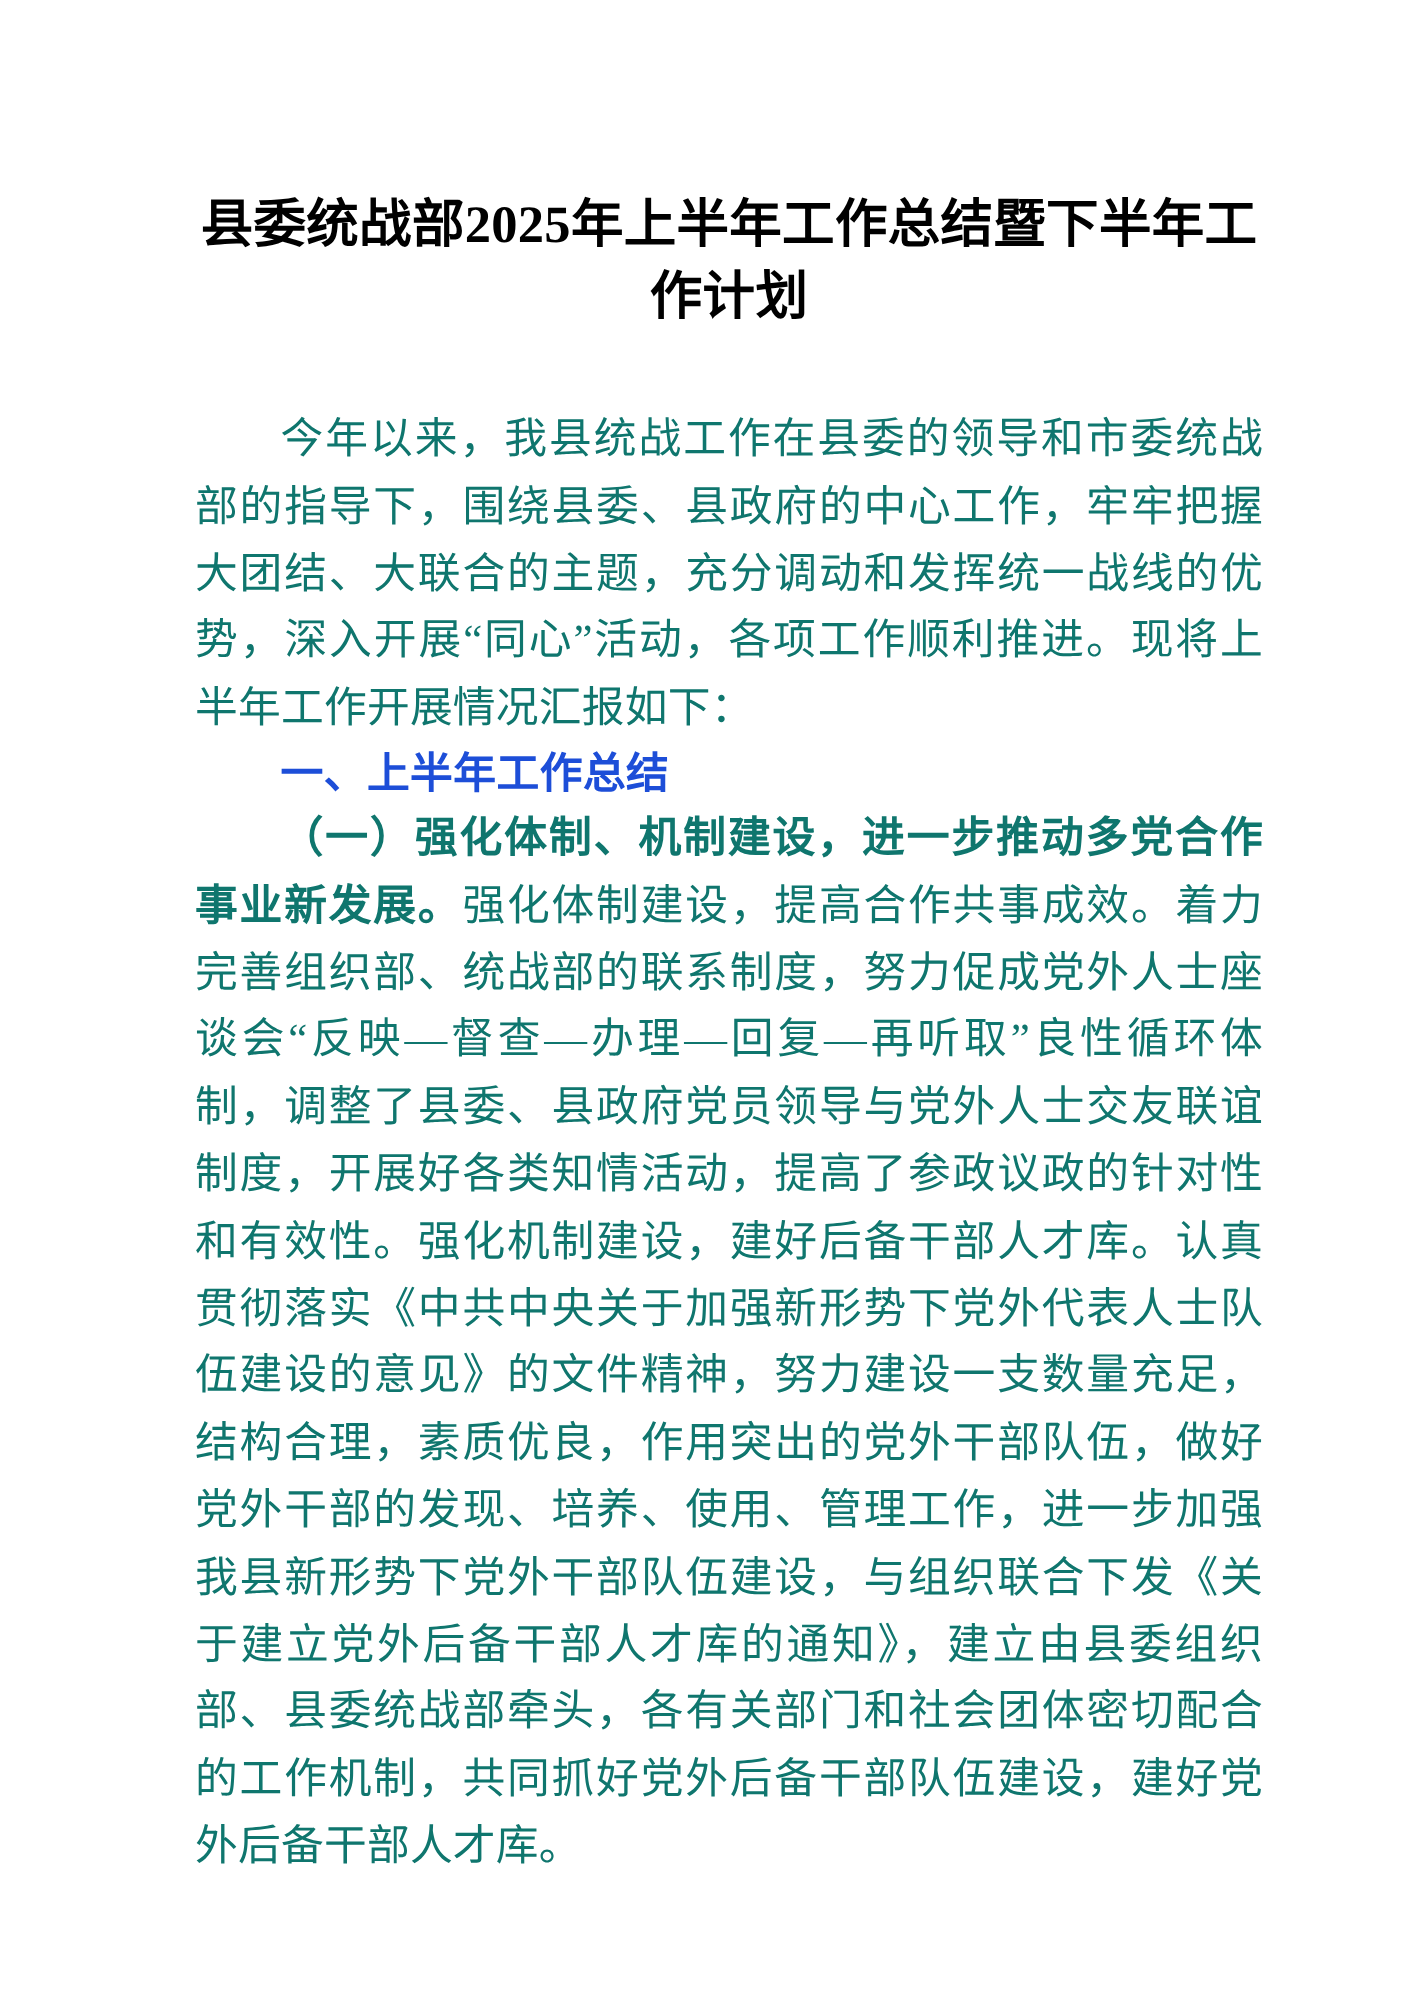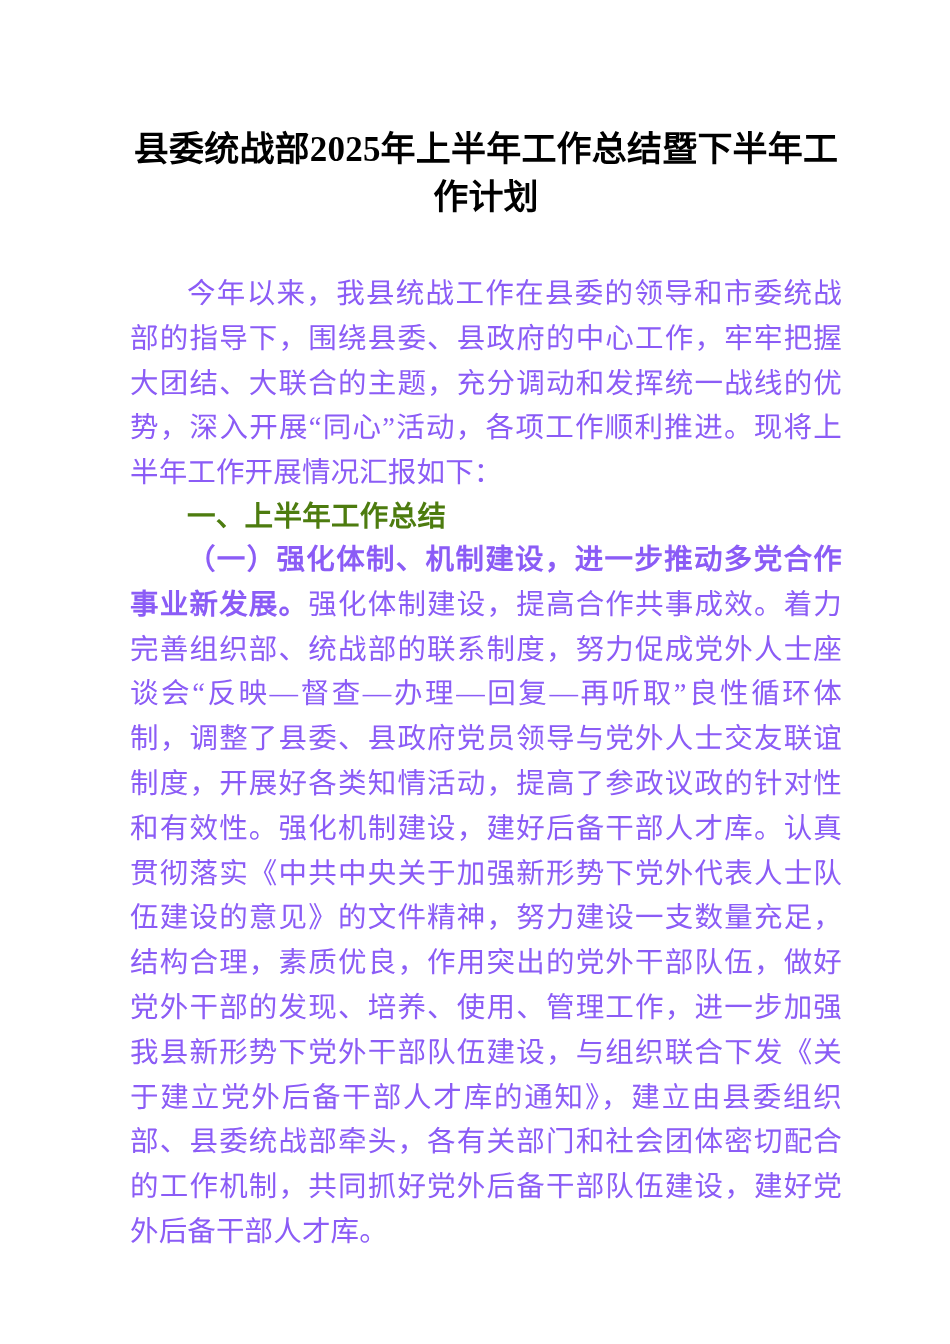--- a/index.html
+++ b/index.html
@@ -60,37 +60,37 @@
     margin: 0;
     padding: 0;
     font-family: "Liberation Serif", "DejaVu Serif", serif;
     font-size: 28.5px;
     line-height: 44.8px;
     text-align: justify;
     text-justify: inter-ideograph;
     text-indent: 2em;
     letter-spacing: 0.15px;
     word-break: break-all;
-    color: #8b5cf6;
+    color: #0f766e;
   }
 
   
   .heading-1 {
     position: absolute;
     left: 0;
     width: 712px;
     margin: 0;
     padding: 0;
     font-family: "Liberation Sans", "DejaVu Sans", sans-serif;
     font-weight: bold;
     font-size: 28.5px;
     line-height: 44.8px;
     text-indent: 2em;
     letter-spacing: 0.3px;
-    color: #4d7c0f;
+    color: #1d4ed8;
   }
 
   
   .lead {
     font-weight: bold;
     margin-top: 48px;
   }
 
   
   #para-intro   { top: 272px; }

